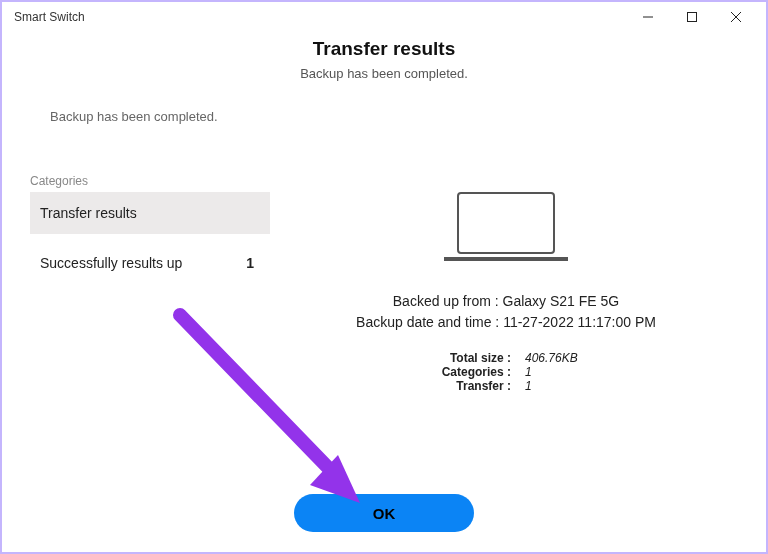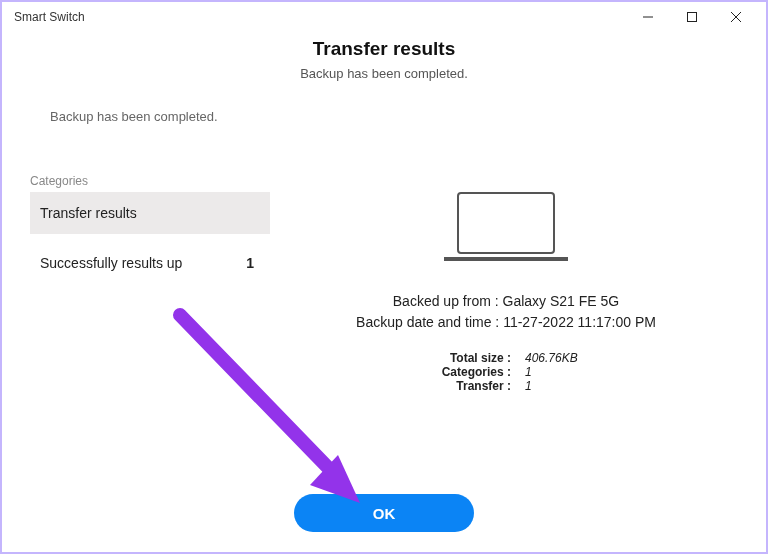--- a/index.html
+++ b/index.html
@@ -114,21 +114,21 @@
 .footer {
   display: flex;
   justify-content: center;
   padding: 14px 0 20px 0;
 }
 .ok-btn {
   width: 180px;
   height: 38px;
   border-radius: 19px;
   background: #0b84f5;
-  color: #ffffff;
+  color: #000000;
   font-size: 15px;
   font-weight: 600;
   border: none;
   cursor: pointer;
 }
 .arrow-overlay {
   position: absolute;
   left: 160px;
   top: 305px;
   pointer-events: none;

